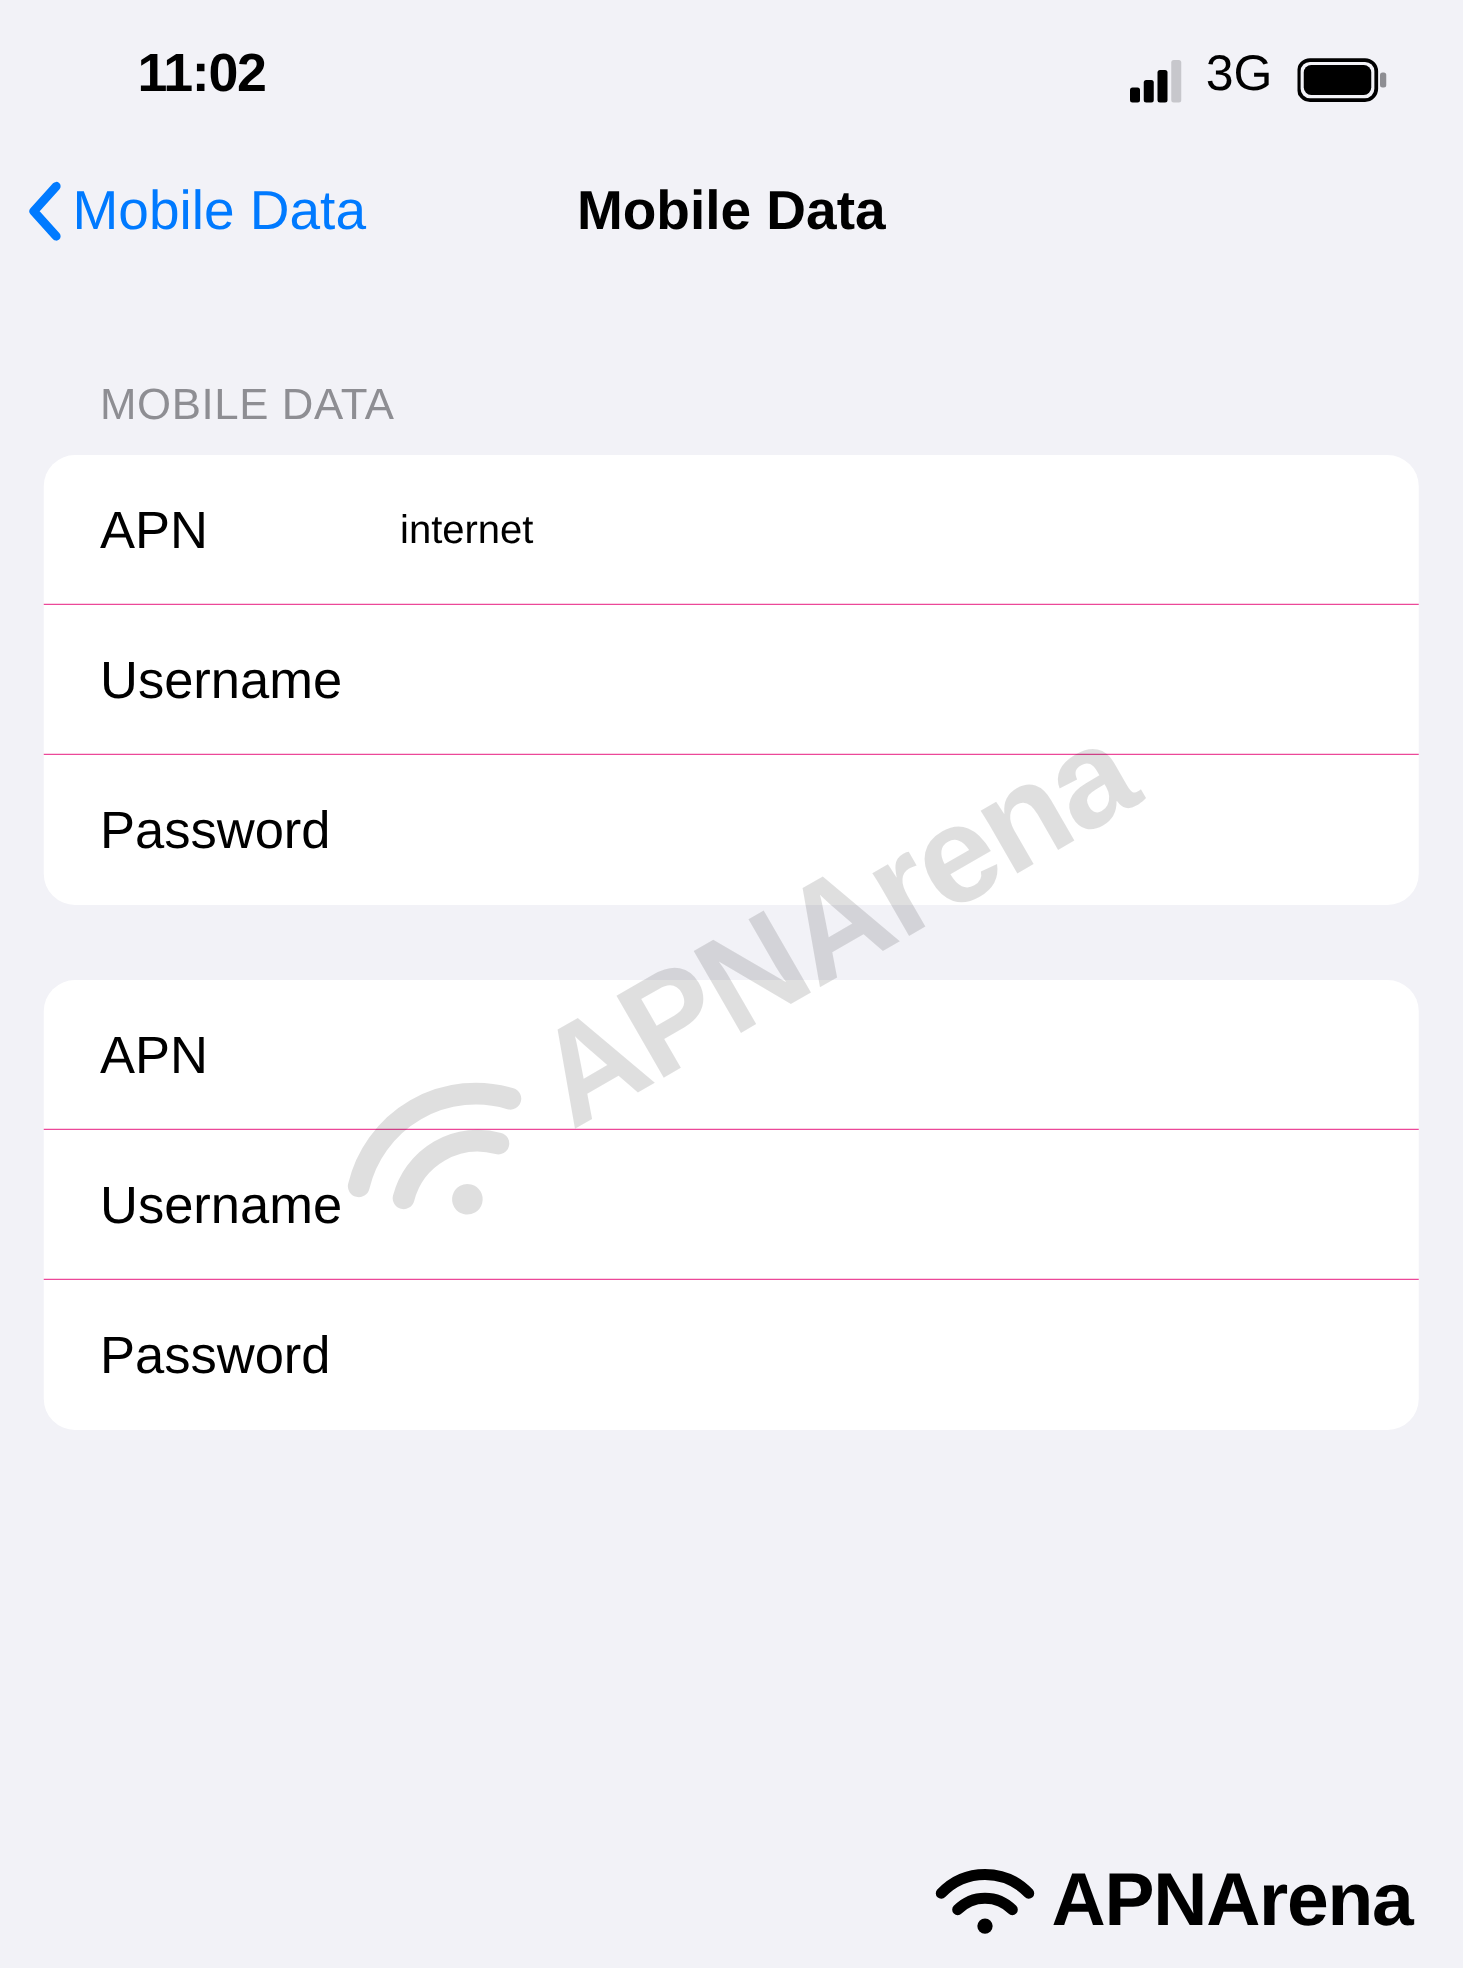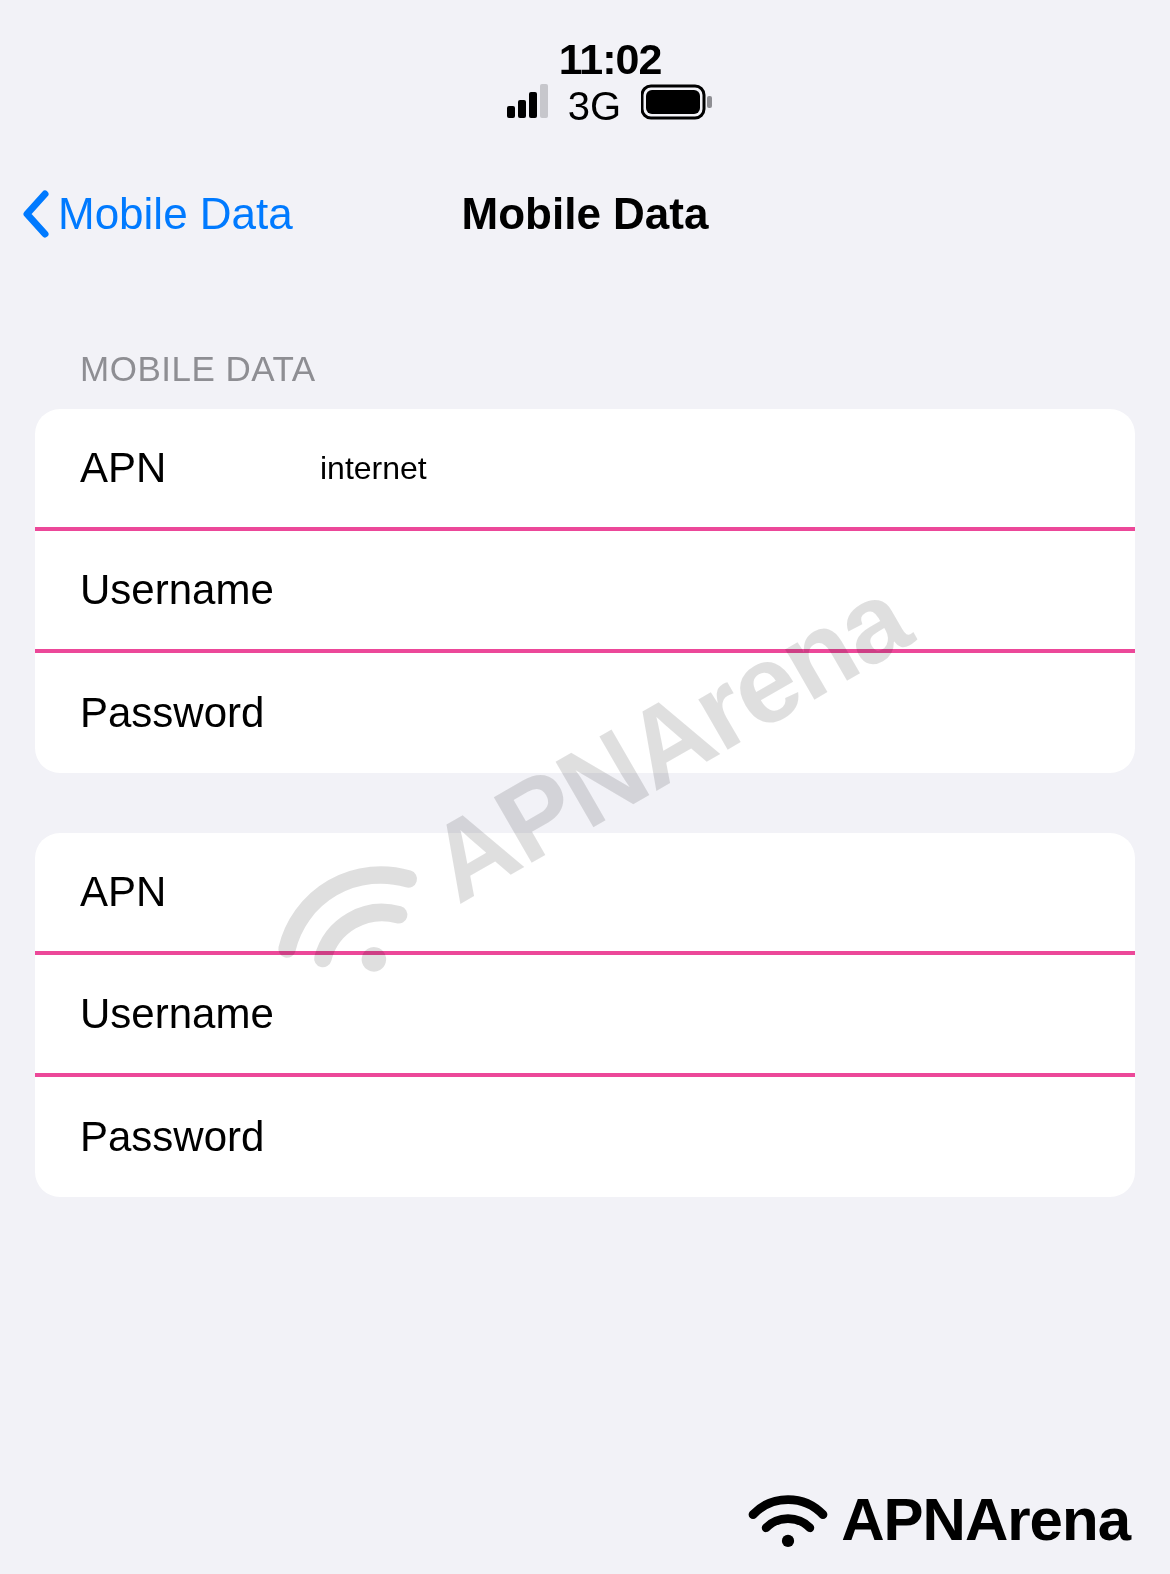--- a/index.html
+++ b/index.html
@@ -13,31 +13,30 @@
       height: 1574px;
       background: #f2f2f7;
       position: relative;
       overflow: hidden;
     }
     .status-bar {
       display: flex;
       justify-content: space-between;
       align-items: center;
       padding: 35px 60px 30px 110px;
-      flex-direction: column;
     }
     .time {
       font-size: 43px;
       font-weight: 600;
       color: #000;
       letter-spacing: -1px;
     }
     .status-right {
       display: flex;
-      align-items: flex-start;
+      align-items: flex-end;
       gap: 12px;
     }
     .signal-bars {
       display: flex;
       align-items: flex-end;
       gap: 3px;
     }
     .bar {
       width: 8px;
       background: #000;
@@ -97,21 +96,21 @@
     }
     .list-group {
       background: #fff;
       border-radius: 25px;
       margin: 0 35px;
     }
     .list-row {
       display: flex;
       align-items: center;
       padding: 35px 45px;
-      border-bottom: 4px solid #ec4899;
+      border-bottom: 1px solid #ec4899;
       min-height: 120px;
     }
     .list-row:last-child {
       border-bottom: none;
       justify-content: flex-end;
     }
     .row-label {
       font-size: 42px;
       color: #000;
       width: 240px;

